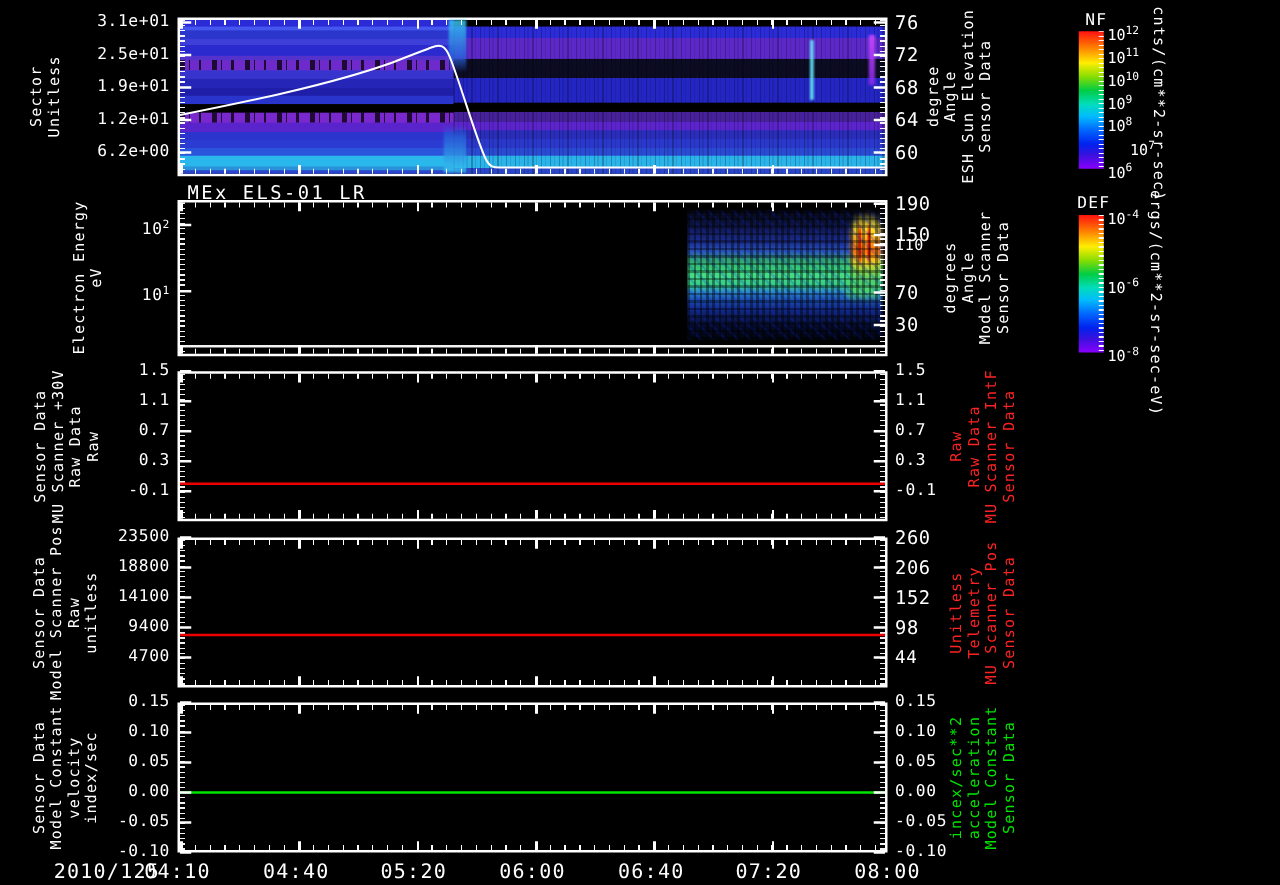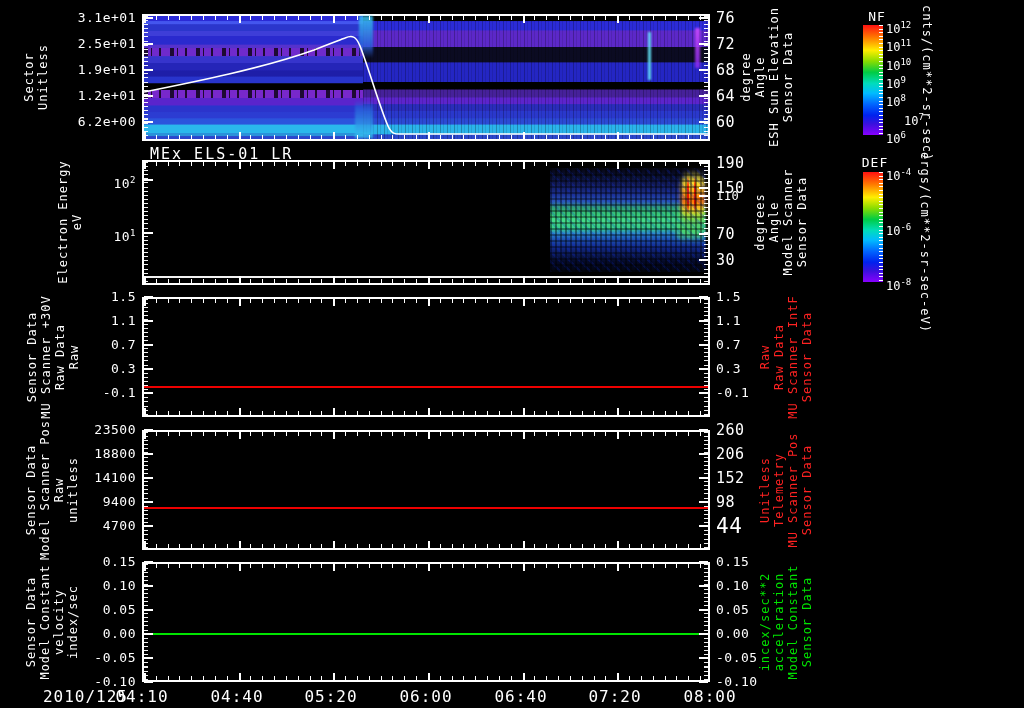--- a/index.html
+++ b/index.html
@@ -205,21 +205,21 @@
   <div class="hline" style="top:507px;background:#ee0000;"></div>
   <div class="ytl ytl-l" style="top:422px;">23500</div>
   <div class="ytl ytl-l" style="top:446px;">18800</div>
   <div class="ytl ytl-l" style="top:470px;">14100</div>
   <div class="ytl ytl-l" style="top:494px;">9400</div>
   <div class="ytl ytl-l" style="top:518px;">4700</div>
   <div class="ytl ytl-r" style="top:422px;font-size:15px;">260</div>
   <div class="ytl ytl-r" style="top:446px;font-size:15px;">206</div>
   <div class="ytl ytl-r" style="top:470px;font-size:15px;">152</div>
   <div class="ytl ytl-r" style="top:494px;font-size:15px;">98</div>
-  <div class="ytl ytl-r" style="top:518px;font-size:21px;">44</div>
+  <div class="ytl ytl-r" style="top:518px;font-size:14px;">44</div>
   <div class="rot" style="left:-28px;top:460px;width:160px;height:60px;">
     <span>Sensor Data</span>
     <span>Model Scanner Pos</span>
     <span>Raw</span>
     <span>unitless</span>
   </div>
   <div class="rot red" style="left:701px;top:460px;width:170px;height:60px;">
     <span>Unitless</span>
     <span>Telemetry</span>
     <span>MU Scanner Pos</span>

